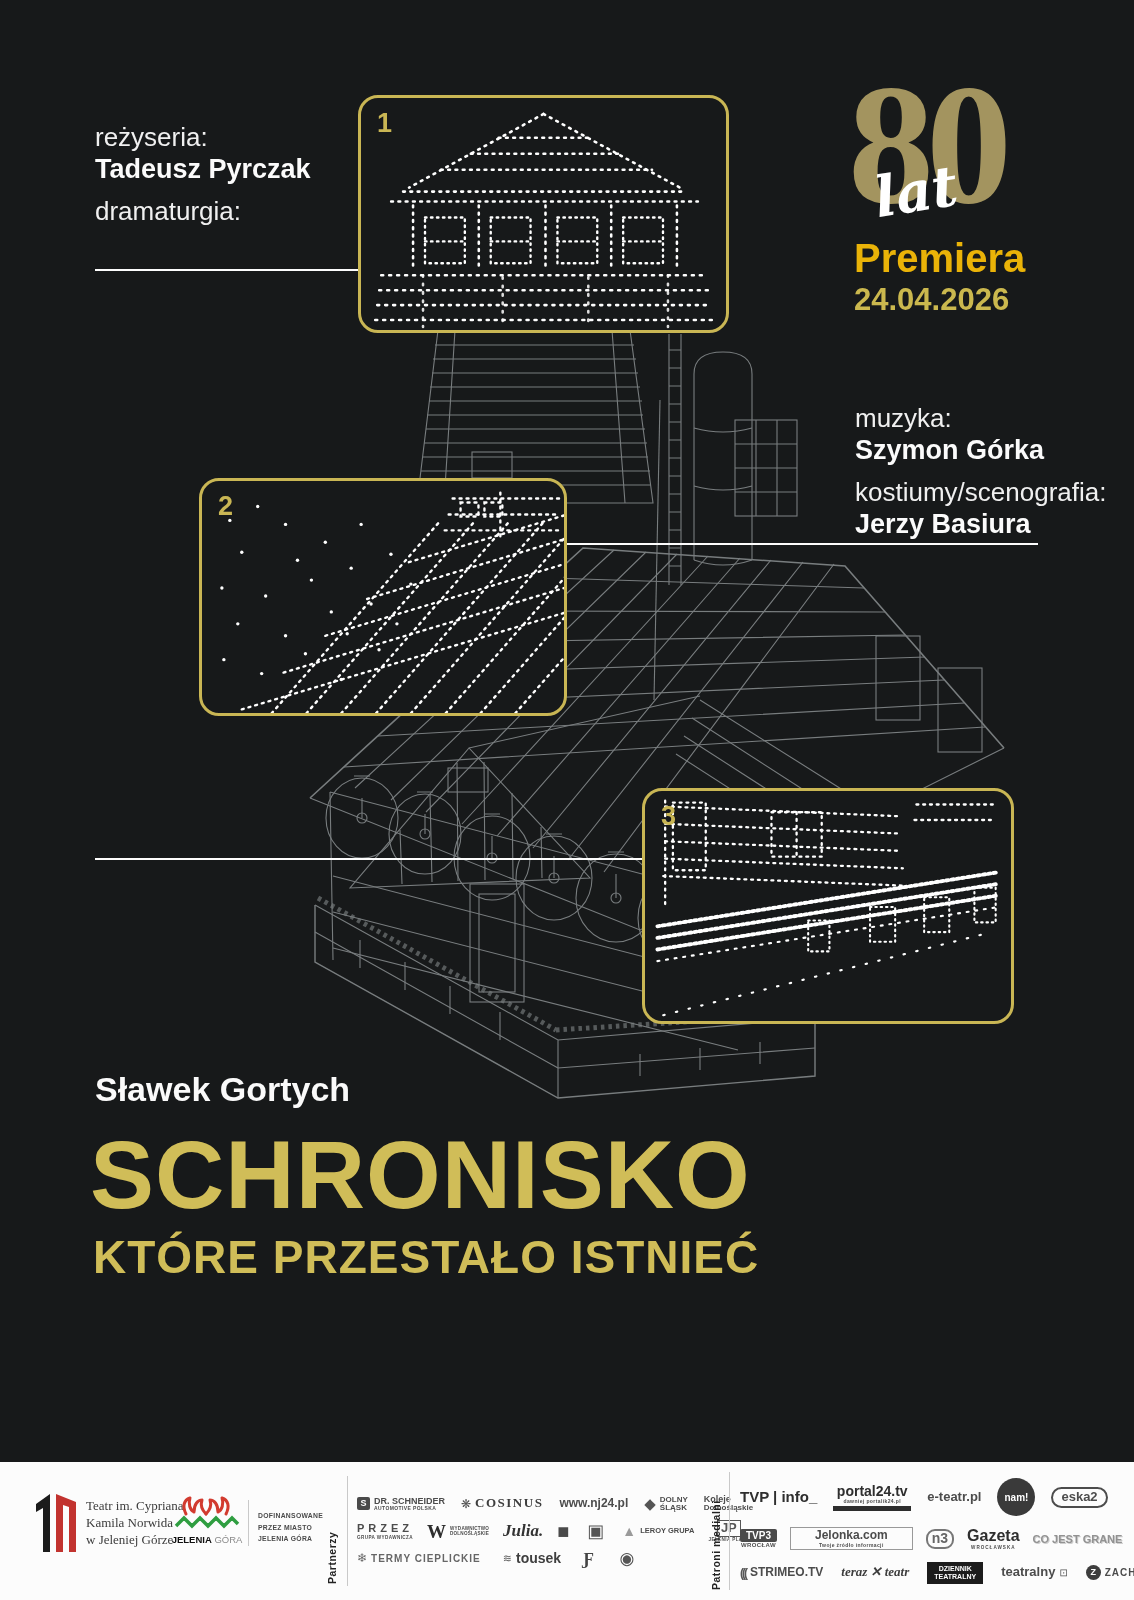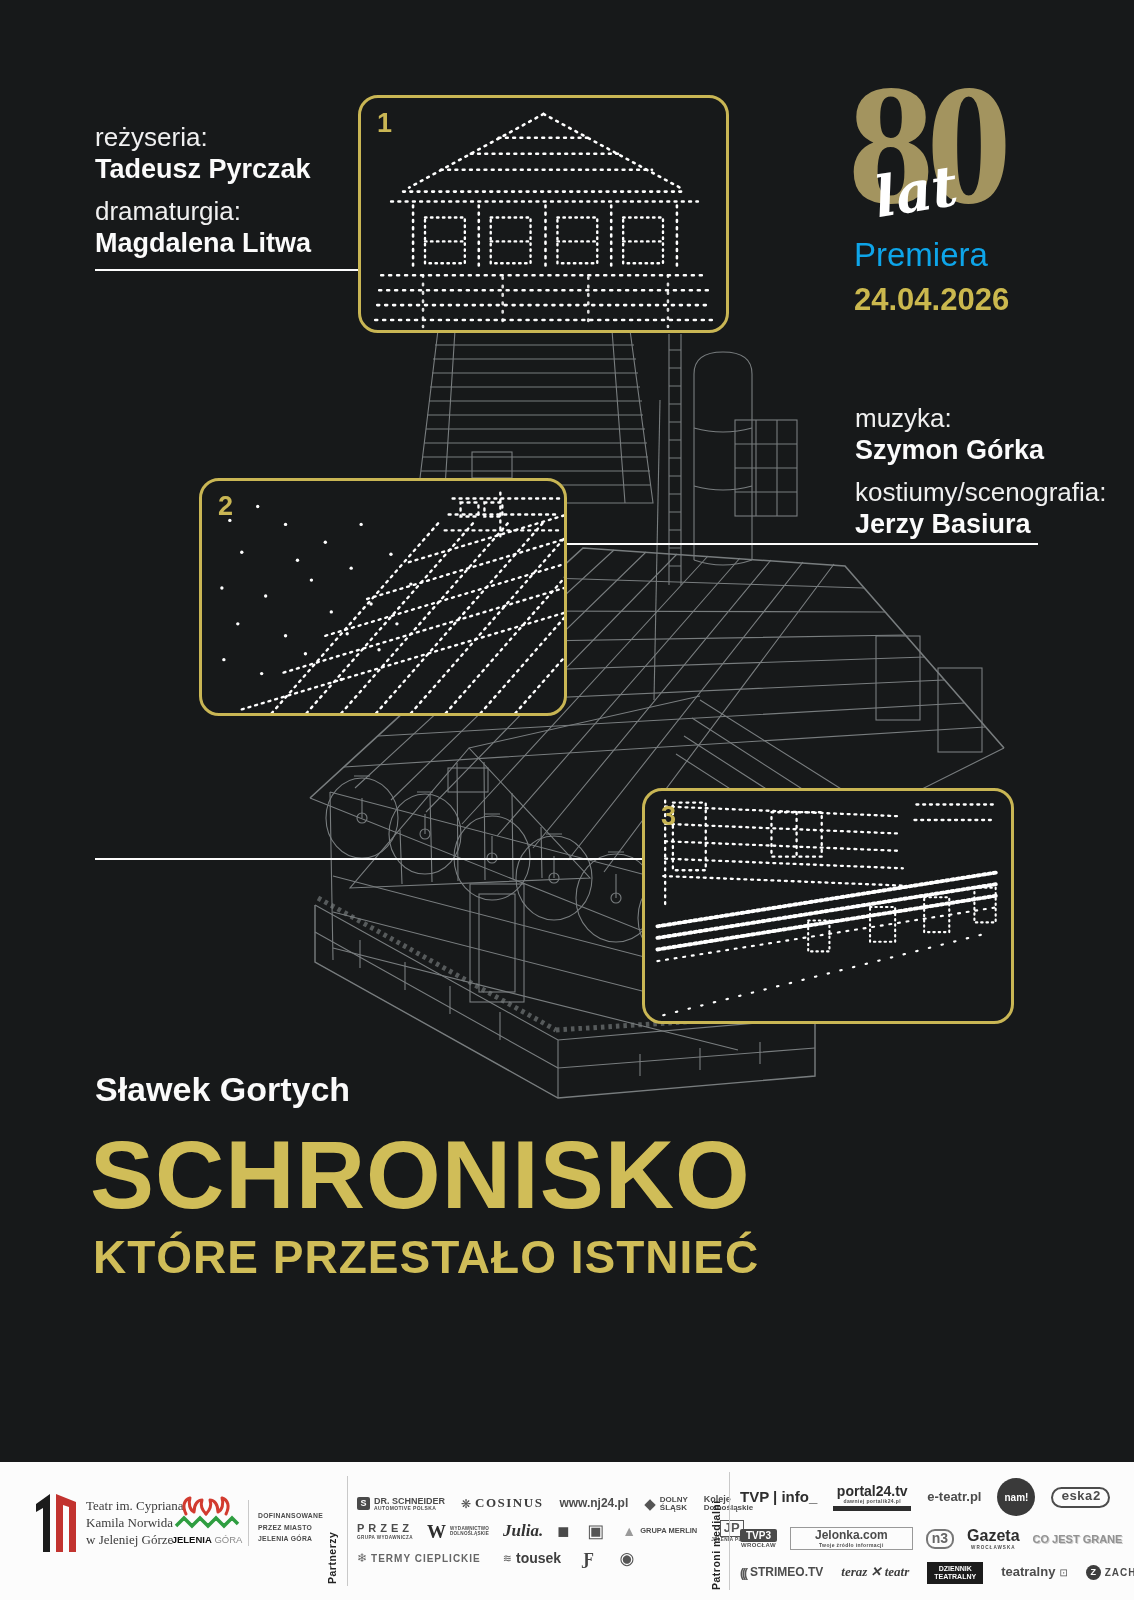--- a/index.html
+++ b/index.html
@@ -15,21 +15,21 @@
   
   .callout{position:absolute;background:#17191a;border:3px solid #c9b654;border-radius:20px;z-index:3;}
   .callout .num{position:absolute;top:10px;left:16px;color:#c9b654;font-size:27px;font-weight:700;}
   .callout svg{position:absolute;inset:0;width:100%;height:100%;}
 
   
   .big80{position:absolute;left:848px;top:58px;font-family:"Liberation Serif",serif;
          font-weight:700;font-size:172px;line-height:1;letter-spacing:-8px;color:#a3945f;z-index:4;}
   .lat{position:absolute;left:874px;top:158px;font-family:"DejaVu Serif",serif;font-style:italic;
        font-weight:700;font-size:56px;color:#ffffff;transform:rotate(-9deg);z-index:5;}
-  .premiera{position:absolute;left:854px;top:236px;font-size:33px;font-weight:400;color:#0ea5e9;z-index:4;}
+  .premiera{position:absolute;left:854px;top:236px;font-size:40px;font-weight:700;color:#eab308;z-index:4;}
   .premdate{position:absolute;left:854px;top:282px;font-size:31px;font-weight:800;color:#cbb84e;z-index:4;}
 
   
   .author{position:absolute;left:95px;top:1070px;font-size:34px;font-weight:700;color:#fafafa;z-index:4;}
   .title1{position:absolute;left:90px;top:1126px;font-size:96px;font-weight:700;letter-spacing:1px;
           color:#d0bd58;line-height:1.02;z-index:4;}
   .title2{position:absolute;left:93px;top:1230px;font-size:46px;font-weight:700;letter-spacing:1px;
           color:#d0bd58;z-index:4;}
 
   
@@ -92,21 +92,21 @@
 
   
   .k-tvpinfo .lg-label{font-size:15px;font-weight:800;color:#2e2e2e;}
   .k-portal .lg-label{font-size:14px;font-weight:800;color:#2e2e2e;}
   .k-portal .lg-sub{font-size:5px;}
   .k-portal .lg-txt::after{content:"";display:block;width:78px;height:5px;background:#2d2d2d;margin-top:1px;}
   .k-eteatr .lg-label{font-size:13px;font-weight:800;}
   .k-nam .lg-txt{width:38px;height:38px;background:#3a3a3a;border-radius:50%;justify-content:center;}
   .k-nam .lg-label{color:#fff;font-size:10px;font-weight:800;}
   .k-eska .lg-label{border:2px solid #4c4c4c;border-radius:14px;padding:1px 8px;font-size:13px;
-                    font-weight:800;color:#4c4c4c;font-family:Liberation Mono, monospace;}
+                    font-weight:800;color:#4c4c4c;}
   .k-tvp3 .lg-label{background:#4a4a4a;color:#fff;padding:1px 6px;font-weight:800;font-size:10px;border-radius:2px;}
   .k-tvp3 .lg-sub{font-size:6px;}
   .k-jelonka .lg-txt{border:1px solid #999;padding:1px 24px;}
   .k-jelonka .lg-label{font-size:12px;font-weight:800;}
   .k-n3 .lg-label{font-size:14px;font-weight:800;color:#666;border:2px solid #777;border-radius:9px;padding:0 4px;}
   .k-gazeta .lg-label{font-size:16px;font-weight:700;color:#2e2e2e;}
   .k-gazeta .lg-sub{font-size:4.6px;letter-spacing:1px;}
   .k-cjg .lg-label{font-size:11px;font-weight:900;color:#929292;text-shadow:1px 1px 0 #cfcfcf;}
   .k-dami .lg-sup{align-self:flex-end;}
   .k-dami .lg-label{font-size:18px;font-weight:900;letter-spacing:-1px;color:#2d2d2d;}
@@ -274,21 +274,20 @@
         <path d="M8,232 L340,148" stroke-dasharray="1.5,12"></path>
       </g>
     </svg>
     <div class="num">3</div>
   </div>
 
   <div class="abs" style="left:95px;top:122px;z-index:4;">
     <div class="credit-label">reżyseria:</div>
     <div class="credit-name">Tadeusz Pyrczak</div>
     <div class="credit-label">dramaturgia:</div>
-    <div class="credit-name">Magdalena Litwa</div>
   </div>
 
   <div class="abs" style="left:855px;top:403px;z-index:4;">
     <div class="credit-label">muzyka:</div>
     <div class="credit-name">Szymon Górka</div>
     <div class="credit-label">kostiumy/scenografia:</div>
     <div class="credit-name">Jerzy Basiura</div>
   </div>
 
 
@@ -412,21 +411,21 @@
             <span class="lg-icon">■</span>
             <span class="lg-txt"></span>
           </div>
           <div class="logo k-emblem-crest">
             <span class="lg-icon">▣</span>
             <span class="lg-txt"></span>
           </div>
           <div class="logo k-leroy">
             <span class="lg-icon">▲</span>
             <span class="lg-txt">
-              <span class="lg-label">GRUPA MERLIN</span>
+              <span class="lg-label">LEROY GRUPA</span>
             </span>
           </div>
           <div class="logo k-jp">
             <span class="lg-txt">
               <span class="lg-label">JP</span>
               <span class="lg-sub">JELENIA PLAST</span>
             </span>
           </div>
         </div>
       <div class="logo-row" style="gap:22px;">

